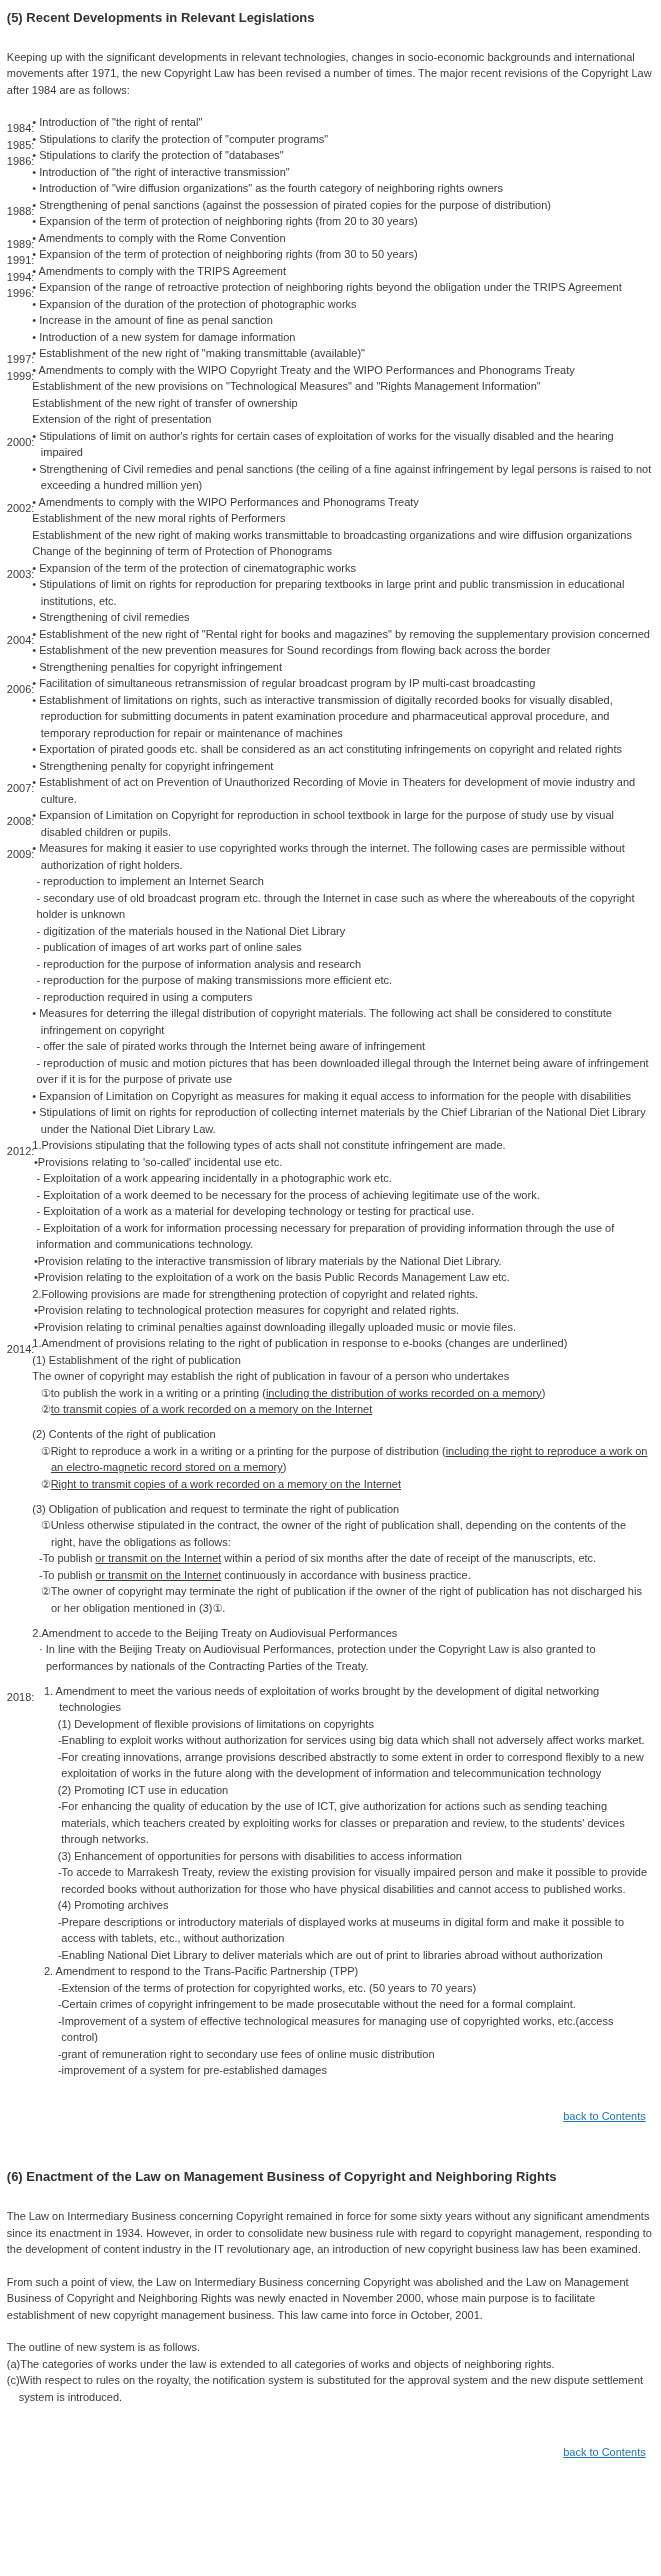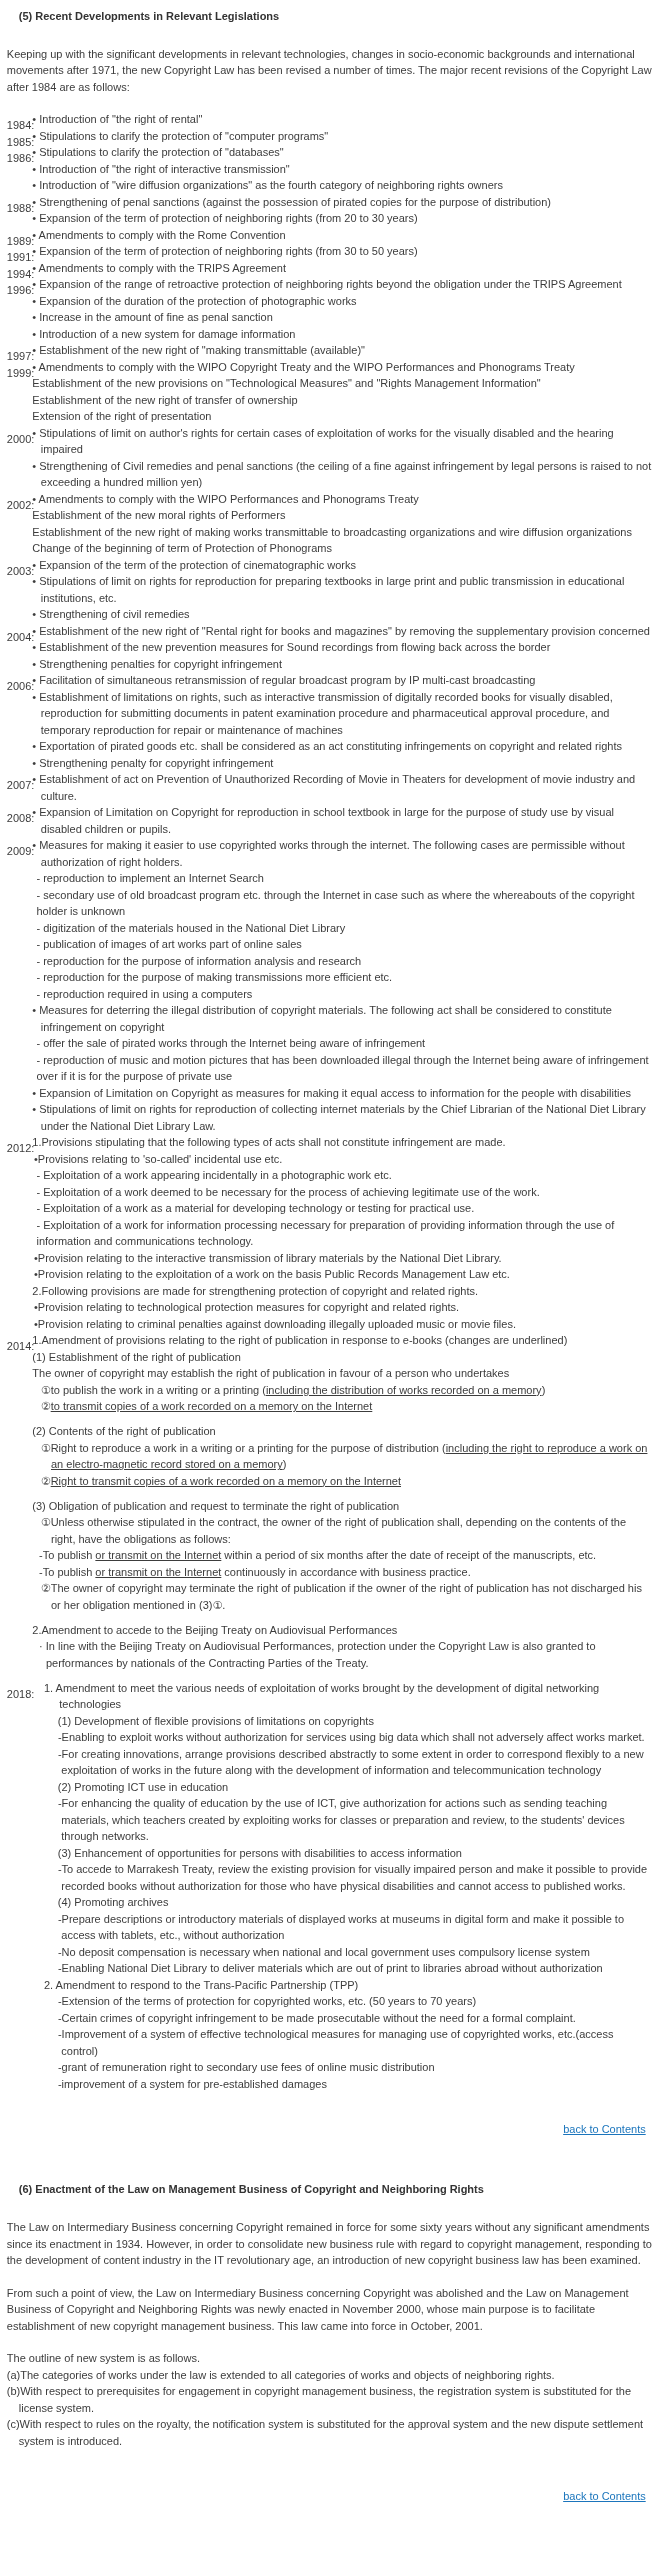--- a/index.html
+++ b/index.html
@@ -1,19 +1,19 @@
 <!DOCTYPE html>
 <html style="font-size:13.6px"><head>
 <meta charset="utf-8">
 <style>
   html,body { margin:0; padding:0; background:#ffffff; }
   body { width:661px; min-height:2576px; font-family:"Liberation Sans","DejaVu Sans",sans-serif;
          font-size:11px; line-height:1.5; color:#3c3c3c; }
   .doc { padding:8.5px 8.5px 0 6.8px; }
-  h3.sec-heading { font-size:11px; font-weight:bold; color:#333333; margin:0 0 22px 12px; line-height:1.4; }
+  h3.sec-heading { font-size:13px; font-weight:bold; color:#333333; margin:0 0 22px 0; line-height:1.4; }
   p.para { margin:0 0 16px 0; }
   .timeline { margin:0; }
   .entry { position:relative; padding-left:25.5px; }
   .year { position:absolute; left:0; top:6px; white-space:nowrap; }
   .it { }
   .b1 { padding-left:8.5px; text-indent:-8.5px; }
   .pl { }
   .b2 { padding-left:1.7px; }
   .d  { padding-left:4.2px; }
   .c  { padding-left:18.7px; text-indent:-10.2px; }
@@ -227,21 +227,20 @@
             <div class="it n8">1. Amendment to meet the various needs of exploitation of works brought by the development of digital networking technologies</div>
             <div class="it h8">(1) Development of flexible provisions of limitations on copyrights</div>
             <div class="it d8">-Enabling to exploit works without authorization for services using big data which shall not adversely affect works market.</div>
             <div class="it d8">-For creating innovations, arrange provisions described abstractly to some extent in order to correspond flexibly to a new exploitation of works in the future along with the development of information and telecommunication technology</div>
             <div class="it h8">(2) Promoting ICT use in education</div>
             <div class="it d8">-For enhancing the quality of education by the use of ICT, give authorization for actions such as sending teaching materials, which teachers created by exploiting works for classes or preparation and review, to the students' devices through networks.</div>
             <div class="it h8">(3) Enhancement of opportunities for persons with disabilities to access information</div>
             <div class="it d8">-To accede to Marrakesh Treaty, review the existing provision for visually impaired person and make it possible to provide recorded books without authorization for those who have physical disabilities and cannot access to published works.</div>
             <div class="it h8">(4) Promoting archives</div>
             <div class="it d8">-Prepare descriptions or introductory materials of displayed works at museums in digital form and make it possible to access with tablets, etc., without authorization</div>
-            <div class="it d8">-No deposit compensation is necessary when national and local government uses compulsory license system</div>
             <div class="it d8">-Enabling National Diet Library to deliver materials which are out of print to libraries abroad without authorization</div>
             <div class="it n8">2. Amendment to respond to the Trans-Pacific Partnership (TPP)</div>
             <div class="it d8">-Extension of the terms of protection for copyrighted works, etc. (50 years to 70 years)</div>
             <div class="it d8">-Certain crimes of copyright infringement to be made prosecutable without the need for a formal complaint.</div>
             <div class="it d8">-Improvement of a system of effective technological measures for managing use of copyrighted works, etc.(access control)</div>
             <div class="it d8">-grant of remuneration right to secondary use fees of online music distribution</div>
             <div class="it d8">-improvement of a system for pre-established damages</div>
           </div>
         </div>
       </div>
@@ -250,21 +249,20 @@
     </div>
   </section>
 
   <section class="sec6">
     <h3 class="sec-heading">(6) Enactment of the Law on Management Business of Copyright and Neighboring Rights</h3>
     <p class="para">The Law on Intermediary Business concerning Copyright remained in force for some sixty years without any significant amendments since its enactment in 1934. However, in order to consolidate new business rule with regard to copyright management, responding to the development of content industry in the IT revolutionary age, an introduction of new copyright business law has been examined.</p>
     <p class="para">From such a point of view, the Law on Intermediary Business concerning Copyright was abolished and the Law on Management Business of Copyright and Neighboring Rights was newly enacted in November 2000, whose main purpose is to facilitate establishment of new copyright management business. This law came into force in October, 2001.</p>
     <p class="outline-intro">The outline of new system is as follows.</p>
     <div class="outline">
         <div class="oi">(a)The categories of works under the law is extended to all categories of works and objects of neighboring rights.</div>
-        <div class="oi">(b)With respect to prerequisites for engagement in copyright management business, the registration system is substituted for the license system.</div>
         <div class="oi">(c)With respect to rules on the royalty, the notification system is substituted for the approval system and the new dispute settlement system is introduced.</div>
       </div>
     <div class="bottom-link-row">
       <a href="#" class="back-link">back to Contents</a>
     </div>
   </section>
 
 </div>
 
 

